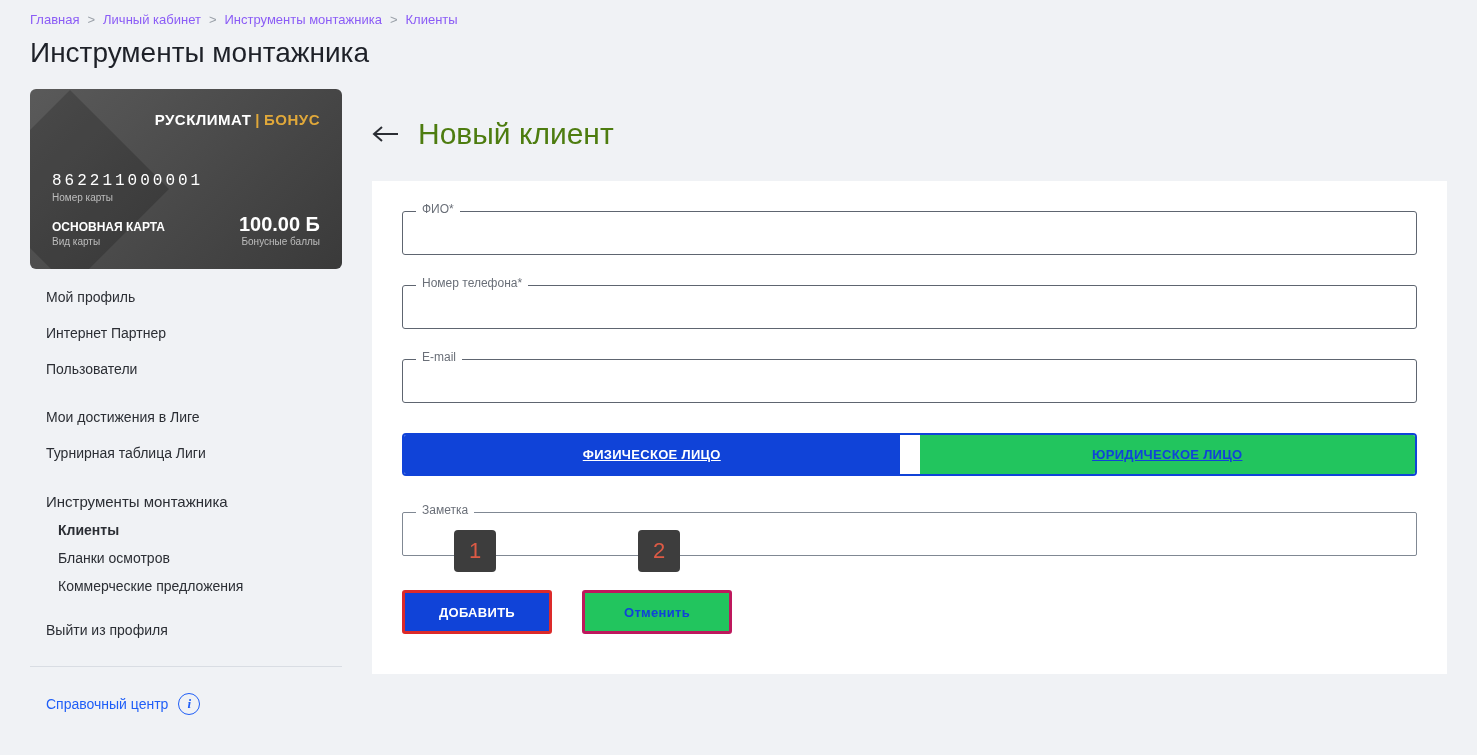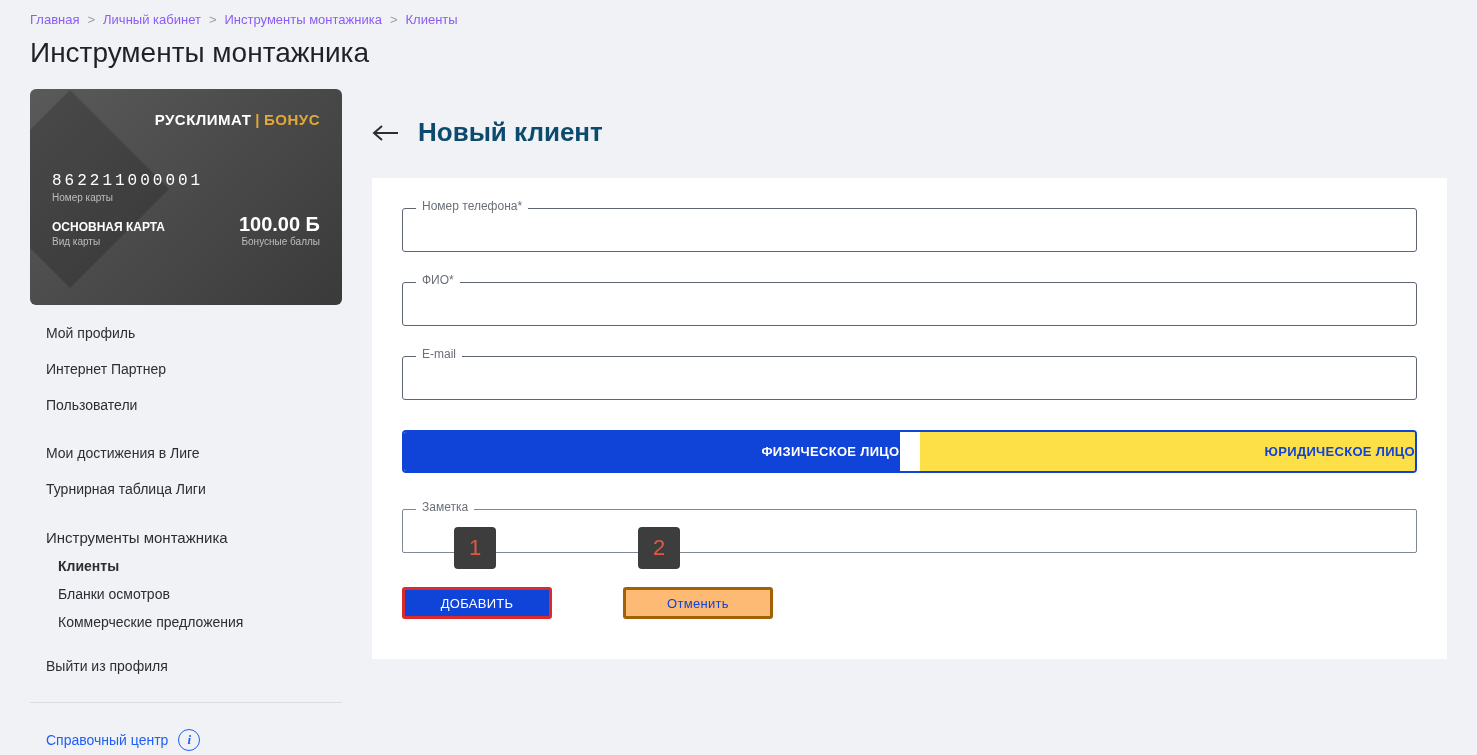--- a/index.html
+++ b/index.html
@@ -20,21 +20,21 @@
 
   .layout { display: flex; gap: 30px; margin-top: 20px; align-items: flex-start; }
 
   
   .sidebar { width: 312px; flex: 0 0 312px; }
   .card {
     background: linear-gradient(135deg, #5a5a5a 0%, #3a3a3a 100%);
     border-radius: 6px;
     padding: 22px;
     color: #fff;
-    height: 216px;
+    height: 180px;
     position: relative;
     overflow: hidden;
   }
   .card::before {
     content: "";
     position: absolute; left: -30px; top: 30px; width: 140px; height: 140px;
     background: rgba(0,0,0,0.18);
     transform: rotate(45deg);
   }
   .card-brand { text-align: right; font-size: 15px; font-weight: 600; letter-spacing: 0.5px; position: relative; z-index: 1; }
@@ -56,48 +56,48 @@
   .nav-divider { height: 1px; background: #d9dde3; margin: 18px 0; }
 
   .help-link { display: flex; align-items: center; gap: 10px; padding: 8px 16px; color: #1f5ef7; font-size: 14px; cursor: pointer; }
   .help-icon { width: 22px; height: 22px; border: 1.6px solid #1f5ef7; border-radius: 50%; display: flex; align-items: center; justify-content: center; font-style: italic; font-weight: 700; font-size: 13px; color: #1f5ef7; font-family: Georgia, serif; }
 
   
   .main { flex: 1; }
   .main-header { display: flex; align-items: center; gap: 18px; margin-bottom: 30px; padding-top: 28px; }
   .back-arrow { width: 28px; height: 18px; cursor: pointer; }
   .back-arrow svg { width: 100%; height: 100%; }
-  .main-title { font-size: 26px; font-weight: 700; color: #0c4a6e; }
+  .main-title { font-size: 30px; font-weight: 400; color: #4d7c0f; }
 
   .panel { background: #fff; padding: 30px 30px 40px 30px; }
 
   .field { position: relative; margin-bottom: 30px; }
   .field label {
     position: absolute; top: -9px; left: 14px; background: #fff; padding: 0 6px;
     font-size: 12px; color: #6a6f78;
   }
   .field input {
     width: 100%; height: 44px; border: 1px solid #5e6570; border-radius: 3px;
     padding: 0 14px; font-size: 14px; outline: none; background: #fff;
   }
   .field.note input { border: 1px solid #808893; border-radius: 2px; }
 
   .tabs { display: flex; border: 2px solid #1043d8; border-radius: 4px; overflow: hidden; margin-bottom: 36px; }
-  .tab { flex: 1; text-align: right; padding: 12px 0; font-size: 13px; font-weight: 700; letter-spacing: 0.3px; cursor: pointer; }
+  .tab { flex: 1; text-align: center; padding: 12px 0; font-size: 13px; font-weight: 700; letter-spacing: 0.3px; cursor: pointer; text-decoration: underline; }
   .tab.active { background: #1043d8; color: #fff; }
-  .tab.inactive { background: #fde047; color: #1043d8; margin-left: 20px; }
+  .tab.inactive { background: #22c55e; color: #1043d8; margin-left: 20px; }
 
   .actions { display: flex; gap: 30px; margin-top: 34px; position: relative; }
   .btn {
-    min-width: 150px; height: 32px; border-radius: 3px; font-size: 13px; font-weight: 400;
+    min-width: 150px; height: 44px; border-radius: 3px; font-size: 13px; font-weight: 700;
     display: flex; align-items: center; justify-content: center; cursor: pointer;
     letter-spacing: 0.3px; position: relative;
   }
   .btn-primary { background: #1043d8; color: #fff; border: 3px solid #dc2a2a; }
-  .btn-secondary { background: #fdba74; color: #1043d8; border: 3px solid #a16207; margin-left: 41px; }
+  .btn-secondary { background: #22c55e; color: #1043d8; border: 3px solid #be185d; }
 
   .callout {
     position: absolute; width: 42px; height: 42px; background: #3d3d3d; border-radius: 4px;
     color: #dc5a45; font-size: 22px; font-weight: 400; display: flex; align-items: center; justify-content: center;
     top: -60px;
   }
   .callout.c1 { left: 52px; }
   .callout.c2 { left: 236px; }
 </style>
 </head>
@@ -178,26 +178,26 @@
             <line x1="2" y1="9" x2="26" y2="9"></line>
             <polyline points="10,2 2,9 10,16"></polyline>
           </svg>
         </div>
         <div class="main-title">Новый клиент</div>
       </div>
 
       <div class="panel">
 
         <div class="field">
+          <label>ФИО*</label>
+          <input type="text" style="">
+        </div>
+
+        <div class="field">
           <label>Номер телефона*</label>
-          <input type="text" style="">
-        </div>
-
-        <div class="field">
-          <label>ФИО*</label>
           <input type="text" style="">
         </div>
 
         <div class="field">
           <label>E-mail</label>
           <input type="text" style="">
         </div>
 
         <div class="tabs">
           <div class="tab active">ФИЗИЧЕСКОЕ ЛИЦО</div>

